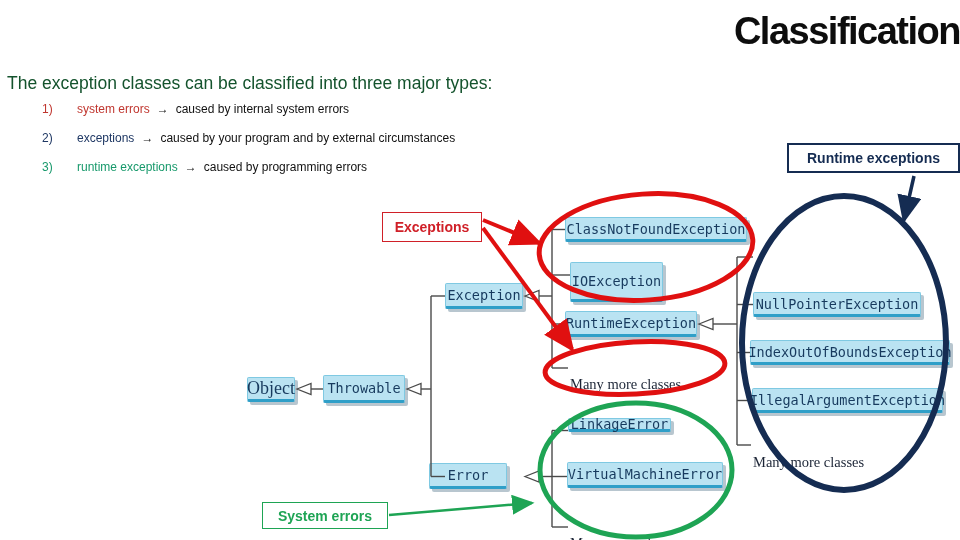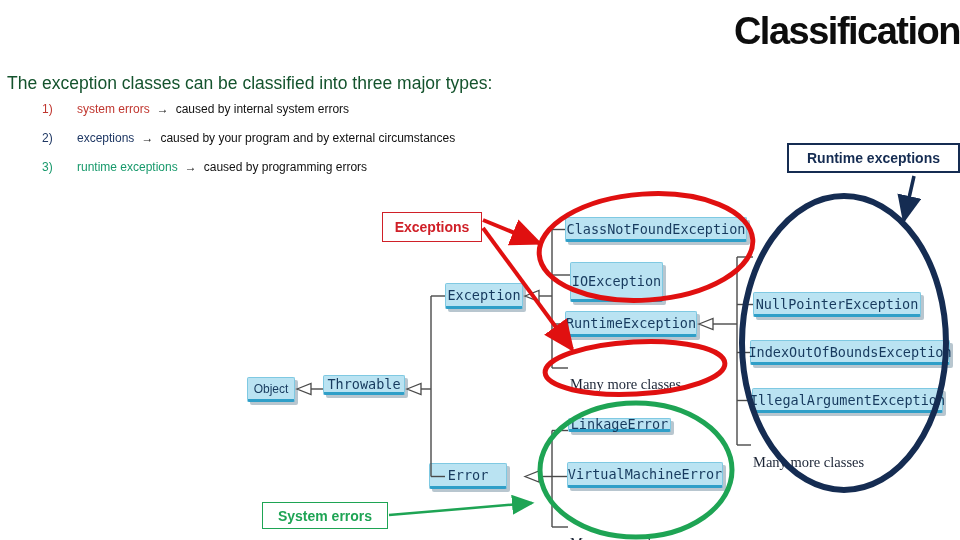--- a/index.html
+++ b/index.html
@@ -26,21 +26,21 @@
   
   .cbox {
     position:absolute; background:#bae3f2;
     border:1px solid #7fc9e2; border-bottom:3px solid #2f9fc8;
     border-radius:2px;
     box-shadow:3px 3px 0 rgba(125,152,168,0.55);
     font-family:"DejaVu Sans Mono", monospace; font-size:13.5px; color:#173a5e;
     display:flex; align-items:center; justify-content:center;
     white-space:nowrap; z-index:1; box-sizing:border-box;
   }
-  .cbox.serif { font-family:Liberation Sans, sans-serif; font-size:12px;text-align:center; }
+  .cbox.serif { font-family:Liberation Serif, serif; font-size:18px;text-align:center; }
 
   .mmc {
     position:absolute; font-family:"Liberation Serif", serif;
     font-size:14.5px; color:#1c2536; white-space:nowrap; z-index:1;margin-top:16px;
   }
 
   .lbl {
     position:absolute; background:#ffffff; font-weight:bold; font-size:14px;
     display:flex; align-items:center; justify-content:center;
     white-space:nowrap; z-index:2; box-sizing:border-box;
@@ -67,21 +67,21 @@
     <span class="num c-red">1)</span><span class="c-red">system errors</span><span class="arr">→</span><span>caused by internal system errors</span>
   </div>
   <div class="item" style="top:131px">
     <span class="num c-navy">2)</span><span class="c-navy">exceptions</span><span class="arr">→</span><span>caused by your program and by external circumstances</span>
   </div>
   <div class="item" style="top:160px">
     <span class="num c-green">3)</span><span class="c-green">runtime exceptions</span><span class="arr">→</span><span>caused by programming errors</span>
   </div>
 
   <div class="cbox serif" style="left:247px;top:377px;width:48px;height:25px">Object</div>
-  <div class="cbox" style="left:323px;top:375px;width:82px;height:20px">Throwable</div>
+  <div class="cbox" style="left:323px;top:375px;width:82px;height:28px">Throwable</div>
   <div class="cbox" style="left:445px;top:283px;width:78px;height:26px">Exception</div>
   <div class="cbox" style="left:429px;top:463px;width:78px;height:26px">Error</div>
   <div class="cbox" style="left:565px;top:217px;width:182px;height:25px">ClassNotFoundException</div>
   <div class="cbox" style="left:570px;top:262px;width:93px;height:40px">IOException</div>
   <div class="cbox" style="left:565px;top:311px;width:132px;height:26px">RuntimeException</div>
   <div class="cbox" style="left:753px;top:292px;width:168px;height:25px">NullPointerException</div>
   <div class="cbox" style="left:750px;top:340px;width:200px;height:25px">IndexOutOfBoundsException</div>
   <div class="cbox" style="left:752px;top:388px;width:191px;height:25px">IllegalArgumentException</div>
   <div class="cbox" style="left:568px;top:418px;width:103px;height:14px">LinkageError</div>
   <div class="cbox" style="left:567px;top:462px;width:156px;height:26px">VirtualMachineError</div>

